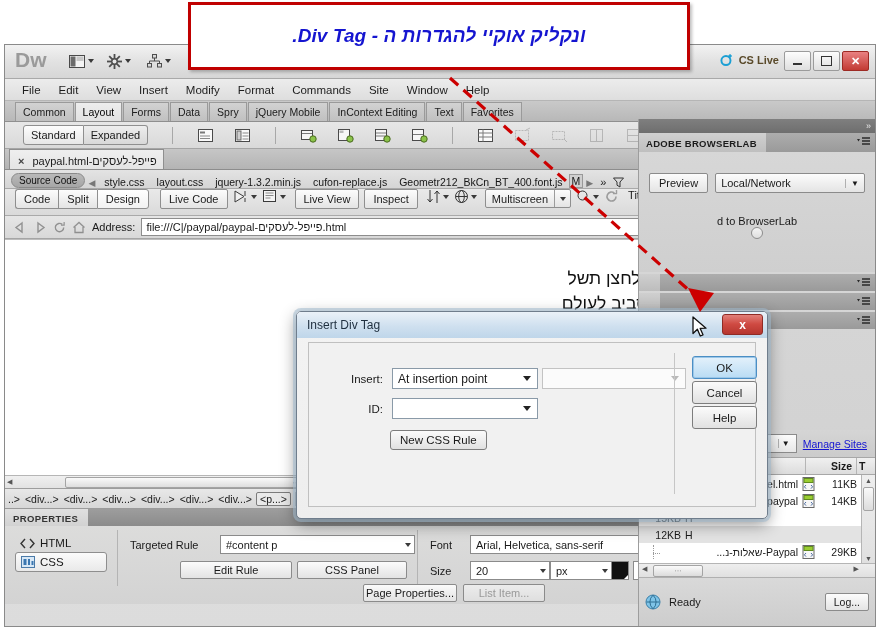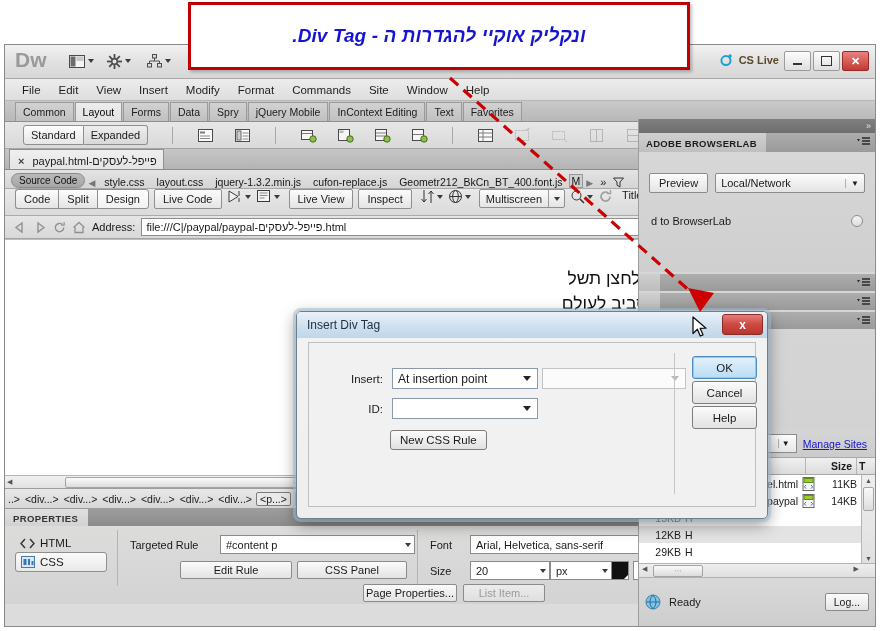--- a/index.html
+++ b/index.html
@@ -346,21 +346,21 @@
     border:1px solid #8b8b8b;border-radius:2px;
     background:linear-gradient(180deg,#fcfcfc,#e4e4e4);
     font-size:11px; padding:3px 9px;
   }
   .blsel {
     flex:1; border:1px solid #8b8b8b; border-radius:2px;
     background:linear-gradient(180deg,#fcfcfc,#e4e4e4);
     font-size:11px; padding:3px 5px;
     display:flex; align-items:center; justify-content:space-between;
   }
-  .blstatus { display:flex;align-items:center;justify-content:space-between; padding: 22px 12px 0 12px; font-size:11px;}
+  .blstatus { display:flex;align-items:center;justify-content:space-between; padding: 22px 12px 0 12px; font-size:11px;flex-direction:column;}
   .radio { width:10px;height:10px;border-radius:50%;border:1px solid #8d8d8d;background:linear-gradient(180deg,#f4f4f4,#dedede);}
   .collapsedrow {
     height: 17px; margin-top:2px;
     background: linear-gradient(180deg,#adadad,#9a9a9a);
     display:flex;align-items:center;position:relative;
   }
   .collapsedrow .ptlbl{background:linear-gradient(180deg,#cfcfcf,#bdbdbd);padding:2px 9px;height:13px;display:flex;align-items:center;font-size:9.5px;font-weight:bold;}
 
   
   .filespanel { position:absolute; left:0; right:0; bottom:0; }
@@ -640,21 +640,21 @@
         <path d="M0.5 1 h10 L7 5 v5 L4 8.2 V5 z" fill="none" stroke="#333"></path>
       </svg>
   </div>
 
   <div class="doctoolbar">
     <div class="grp3">
       <div class="dbtn">Code</div>
       <div class="dbtn">Split</div>
       <div class="dbtn on">Design</div>
     </div>
-    <div class="dbtn" style="">Live Code</div>
+    <div class="dbtn" style="margin-left:6px;">Live Code</div>
     <div style="display:flex;align-items:center;gap:1px;">
       <svg width="17" height="15" viewBox="0 0 17 15">
           <path d="M2 2 L2 13 L11 7.5 z" fill="#f0f0f0" stroke="#3a3a3a"></path>
           <path d="M12 2 v5 M12 9 v4" stroke="#3a3a3a"></path>
         </svg>
       <i class="caret-d"></i>
     </div>
     <div style="display:flex;align-items:center;gap:1px;">
       <svg width="17" height="15" viewBox="0 0 17 15">
           <rect x="1.5" y="1.5" width="12" height="11" fill="#f4f4f4" stroke="#3a3a3a"></rect>
@@ -963,20 +963,30 @@
         </div>
         <div class="frow">
           <div class="fsize">15KB</div>
           <div class="ftype">H</div>
         </div>
         <div class="frow sel">
           <div class="fsize">12KB</div>
           <div class="ftype">H</div>
         </div>
         <div class="frow">
+          <div class="fname">
+              <i class="treeline"></i>
+              <i class="treedash"></i>
+            <svg width="13" height="14" viewBox="0 0 13 14">
+                <rect x="1" y="0.5" width="11" height="13" fill="#f7f7f7" stroke="#6a6a6a"></rect>
+                <rect x="2" y="1.5" width="9" height="4" fill="#9acd32" stroke="#5f8a1e"></rect>
+                <path d="M4 8 l-1.6 1.8 L4 11.6 M9 8 l1.6 1.8 L9 11.6" stroke="#4a6aa0" fill="none"></path>
+              </svg>
+            <span>Paypal-שאלות-נ...</span>
+            </div>
           <div class="fsize">29KB</div>
           <div class="ftype">H</div>
         </div>
         <div class="fvsb">
           <div style="text-align:center;font-size:7px;color:#555;line-height:11px;">▲</div>
           <div style="margin:1px;height:22px;background:linear-gradient(180deg,#fafafa,#dcdcdc);border:1px solid #a4a4a4;border-radius:2px;"></div>
           <div style="position:absolute;bottom:1px;width:100%;text-align:center;font-size:7px;color:#555;">▼</div>
         </div>
       </div>
       <div class="fhsb">

